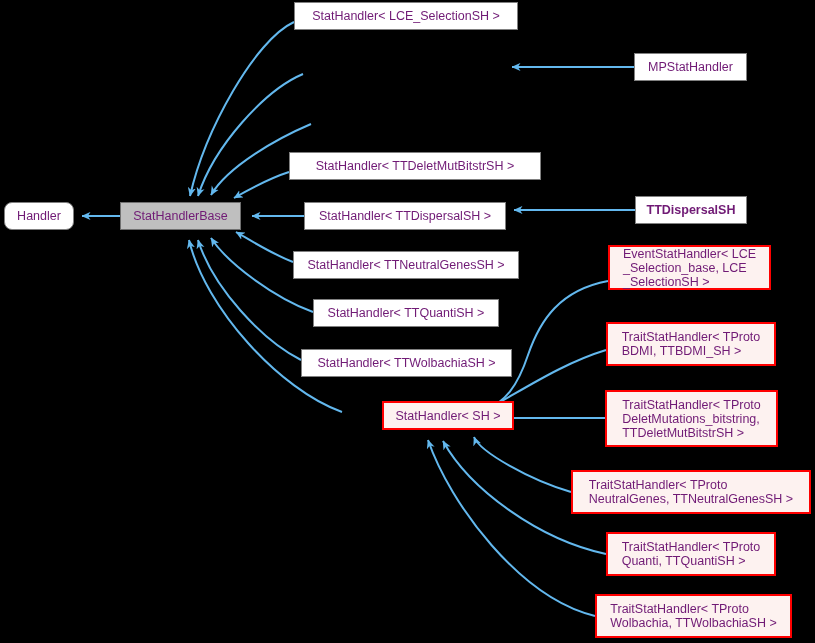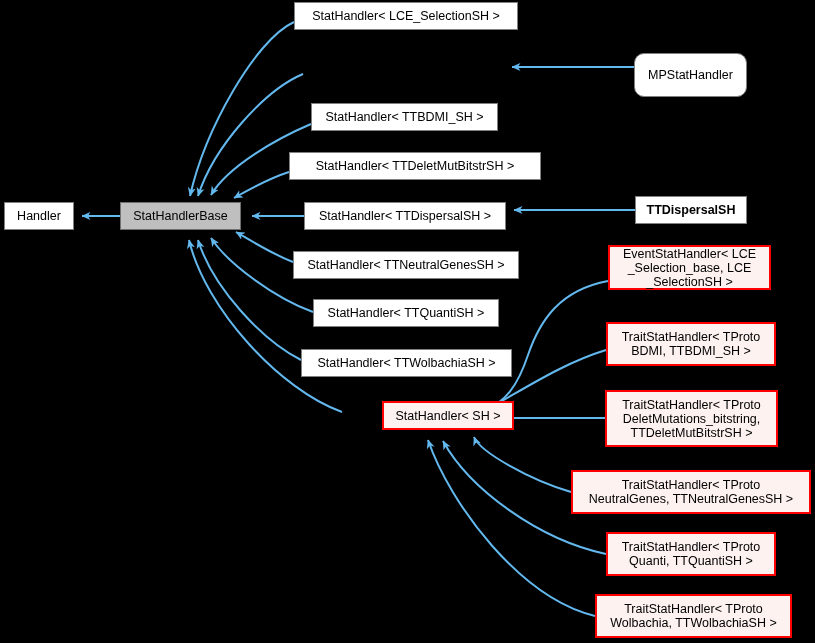--- a/index.html
+++ b/index.html
@@ -22,24 +22,24 @@
     width: 815px;
     height: 643px;
     pointer-events: none;
   }
   .node {
     position: absolute;
     box-sizing: border-box;
     display: flex;
     align-items: center;
     justify-content: center;
-    text-align: center;
+    text-align: left;
     font-size: 12.5px;
     line-height: 14px;
-    color: #000000;
+    color: #701a75;
     letter-spacing: 0px;
     white-space: pre-line;
     z-index: 5;
   }
   .node.plain {
     background: #ffffff;
     border: 1px solid #808080;
   }
   .node.base {
     background: #bfbfbf;
@@ -86,36 +86,33 @@
 
       <path d="M608,281 C560,290 540,320 528,355 C518,385 505,404 482,411"></path>
       <path d="M606,350 C560,364 520,392 482,412"></path>
       <path d="M605,418 L482,418"></path>
       <path d="M571,492 C530,480 480,452 474,437"></path>
       <path d="M606,554 C540,540 470,490 443,441"></path>
       <path d="M595,616 C520,598 450,504 428,440"></path>
     </g>
   </svg>
 
-  <div class="node plain" style="left:4px; top:202px; width:70px; height:28px;">
+  <div class="node plain" style="left:4px; top:202px; width:70px; height:28px;border-radius:8px;">
     <span class="node-label">Handler</span>
   </div>
 
   <div class="node base" style="left:120px; top:202px; width:121px; height:28px;">
     <span class="node-label">StatHandlerBase</span>
   </div>
 
   <div class="node plain" style="left:294px; top:2px; width:224px; height:28px;">
     <span class="node-label">StatHandler&lt; LCE_SelectionSH &gt;</span>
   </div>
 
 
-  <div class="node plain" style="left:311px; top:103px; width:187px; height:28px;">
-    <span class="node-label">StatHandler&lt; TTBDMI_SH &gt;</span>
-  </div>
 
   <div class="node plain" style="left:289px; top:152px; width:252px; height:28px;">
     <span class="node-label">StatHandler&lt; TTDeletMutBitstrSH &gt;</span>
   </div>
 
   <div class="node plain" style="left:304px; top:202px; width:202px; height:28px;">
     <span class="node-label">StatHandler&lt; TTDispersalSH &gt;</span>
   </div>
 
   <div class="node plain" style="left:293px; top:251px; width:226px; height:28px;">
@@ -127,21 +124,21 @@
   </div>
 
   <div class="node plain" style="left:301px; top:349px; width:211px; height:28px;">
     <span class="node-label">StatHandler&lt; TTWolbachiaSH &gt;</span>
   </div>
 
   <div class="node hl" style="left:342px; top:401px; width:132px; height:29px;margin-left:40px;">
     <span class="node-label">StatHandler&lt; SH &gt;</span>
   </div>
 
-  <div class="node plain" style="left:634px; top:53px; width:113px; height:44px;border-radius:10px;">
+  <div class="node plain" style="left:634px; top:53px; width:113px; height:28px;">
     <span class="node-label">MPStatHandler</span>
   </div>
 
   <div class="node plain" style="left:635px; top:196px; width:112px; height:28px;font-weight:bold;">
     <span class="node-label">TTDispersalSH</span>
   </div>
 
   <div class="node hl" style="left:608px; top:245px; width:163px; height:45px;">
     <span class="node-label">EventStatHandler&lt; LCE
 _Selection_base, LCE

